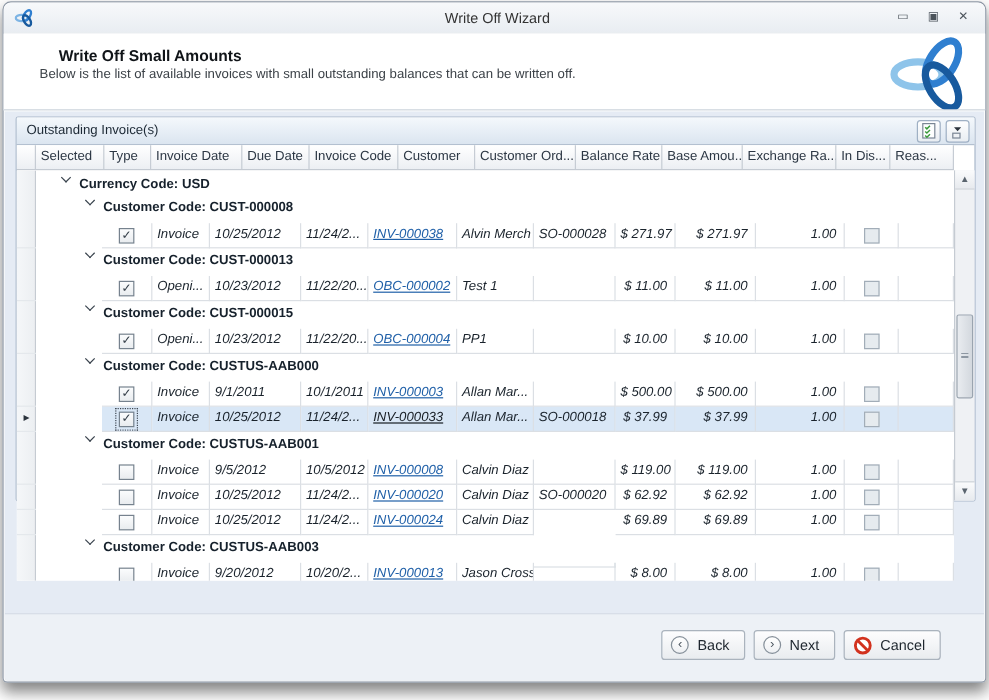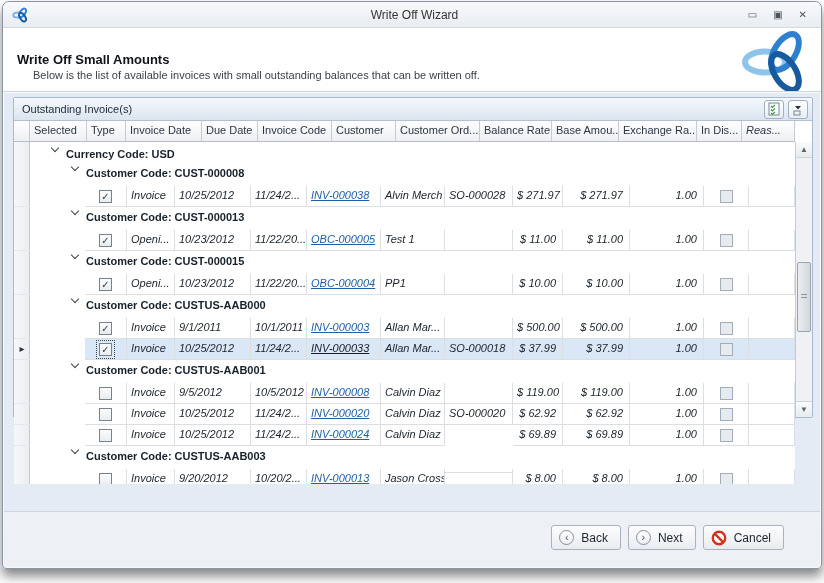--- a/index.html
+++ b/index.html
@@ -17,21 +17,21 @@
     background:linear-gradient(#f7f9fb,#e9edf2); border-radius:7px 7px 0 0;
     border-bottom:1px solid #d4dae1; }
   .titlebar .app-icon { margin-left:9px; width:18px; height:16px; }
   .titlebar .title { position:absolute; left:5px; right:0; text-align:center;
     font-size:12px; color:#333; }
   .win-controls { margin-left:auto; display:flex; gap:16px; padding-right:14px; z-index:2; }
   .win-controls span { font-size:10px; color:#4c545c; cursor:default; line-height:14px; }
 
   
   .header { position:relative; height:64px; background:#fff; border-bottom:1px solid #cfd6de; }
-  .header .h-title { padding:24px 0 2px 14px; font-size:13px; font-weight:bold; color:#101418; }
+  .header .h-title { padding:11px 0 2px 14px; font-size:13px; font-weight:bold; color:#101418;margin-left:32px; }
   .header .h-sub { padding-left:30px; font-size:11px; color:#3c4248; }
   .header .logo { position:absolute; right:6px; top:1px; }
 
   
   .content { position:absolute; left:1px; right:1px; top:91px; height:421px;
     background:#e5ebf4; }
   .groupbox { position:absolute; left:9px; top:4px; width:800px; height:321px;
     background:#fff; border:1px solid #a9b8ca; border-radius:2px; }
   .gb-header { height:23px; display:flex; align-items:center;
     background:linear-gradient(#f4f8fc,#dbe5f0); border-bottom:1px solid #b3c0d0; }
@@ -176,21 +176,21 @@
             <div class="hcell" style="width: 39px;">Type</div>
             <div class="hcell" style="width: 76px;">Invoice Date</div>
             <div class="hcell" style="width: 56px;">Due Date</div>
             <div class="hcell" style="width: 74px;">Invoice Code</div>
             <div class="hcell" style="width: 64px;">Customer</div>
             <div class="hcell" style="width: 84px;">Customer Ord...</div>
             <div class="hcell" style="width: 72px;">Balance Rate</div>
             <div class="hcell" style="width: 67px;">Base Amou...</div>
             <div class="hcell" style="width: 78px;">Exchange Ra...</div>
             <div class="hcell" style="width: 45px;">In Dis...</div>
-            <div class="hcell" style="flex: 1 1 0%; font-style: italic;">Reas...</div>
+            <div class="hcell" style="flex: 1 1 0%;">Reas...</div>
           </div>
         <div class="grid-body" id="grid-body">
           <div class="ind-strip"></div>
         <div class="group-row lvl1">
               <div class="ind"></div>
               <div class="chev"></div>
               <div class="glabel">Currency Code: USD</div>
             </div>
             <div class="group-row lvl2">
               <div class="ind"></div>
@@ -228,21 +228,21 @@
             <div class="data-row">
               <div class="ind"></div>
               <div class="indent"></div>
               <div class="cell cbx-cell" style="width: 42px;">
                 <div class="cbx">✓</div>
               </div>
               <div class="cell" style="width: 48px;">Openi...</div>
               <div class="cell" style="width: 76px;">10/23/2012</div>
               <div class="cell" style="width: 56px;">11/22/20...</div>
               <div class="cell" style="width: 74px;">
-                <div class="link">OBC-000005</div>
+                <div class="link">OBC-000002</div>
               </div>
               <div class="cell" style="width: 64px;">Test 1</div>
               <div class="cell" style="width: 68px;"></div>
               <div class="cell num" style="width: 50px;">$ 11.00</div>
               <div class="cell num" style="width: 67px;">$ 11.00</div>
               <div class="cell num" style="width: 74px;">1.00</div>
               <div class="cell cbx-cell" style="width: 45px;">
                 <div class="cbx dis"></div>
               </div>
               <div class="cell" style="flex: 1 1 0%;"></div>

